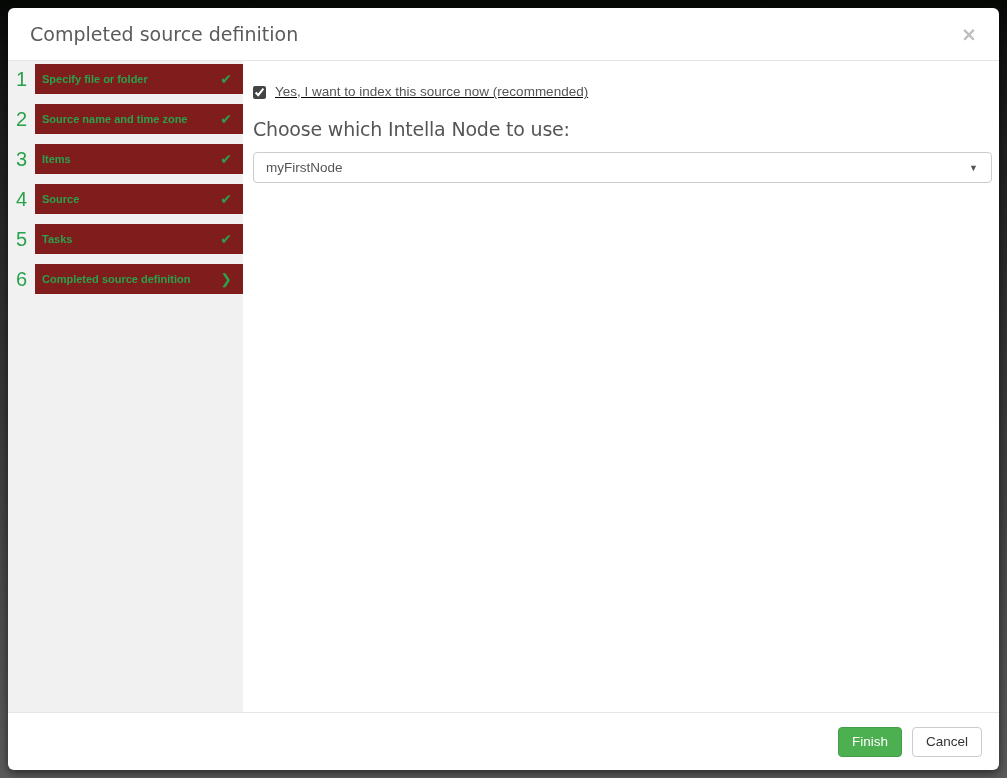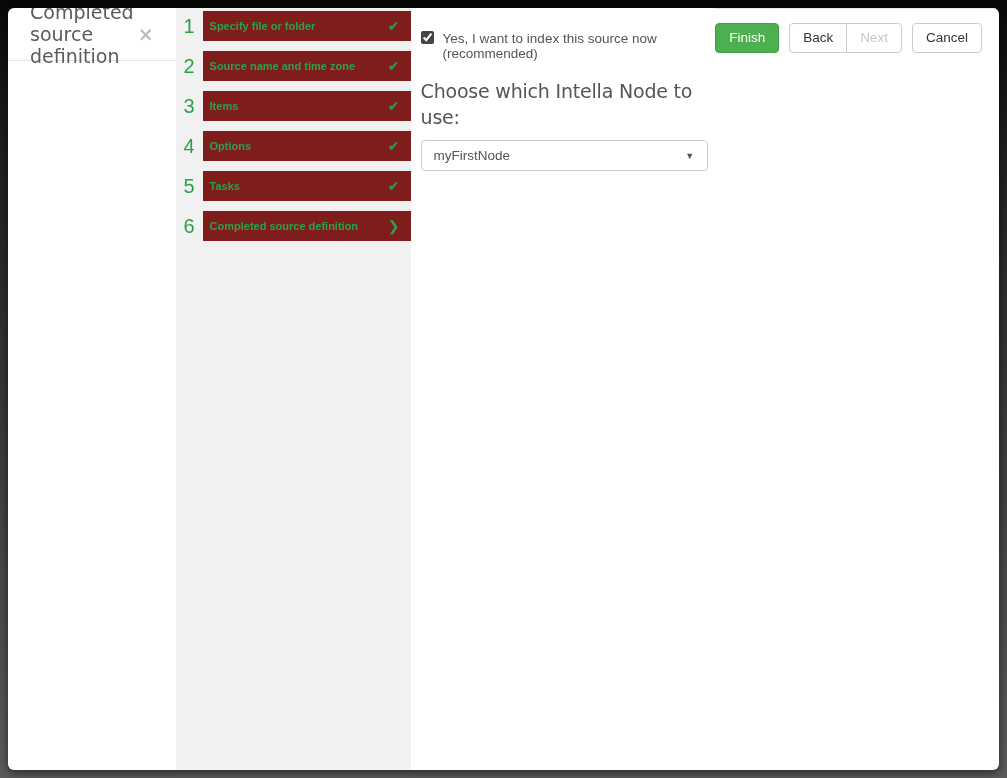--- a/index.html
+++ b/index.html
@@ -11,21 +11,21 @@
     background: linear-gradient(to bottom,
       #060806 0%, #101010 6%, #1e1e1e 18%,
       #333333 45%, #474747 72%, #5b5b5b 100%);
   }
 
   .dialog {
     position: absolute; left: 8px; top: 8px;
     width: 991px; height: 762px;
     background: #ffffff; border-radius: 6px;
     box-shadow: 0 3px 10px rgba(0,0,0,0.55);
-    display: flex; 
+    display: flex; flex-direction: column;
     overflow: hidden;
   }
 
   
   .dlg-header {
     height: 53px; flex: 0 0 53px;
     display: flex; align-items: center;
     padding: 0 18px 0 22px;
     border-bottom: 1px solid #e5e5e5;
   }
@@ -65,21 +65,21 @@
   .step-label {
     flex: 1; font-size: 11px; font-weight: bold; color: #2aa14b;
   }
   .step-icon {
     font-family: "DejaVu Sans", sans-serif;
     font-size: 14px; font-weight: bold; color: #2aa14b; line-height: 1;
   }
 
   .main { flex: 1; padding: 23px 7px 0 10px; min-width: 0; }
 
-  .checkbox-row { display: flex; align-items: flex-start; }
+  .checkbox-row { display: flex; align-items: flex-end; text-decoration: underline; }
   .checkbox-row input[type="checkbox"] {
     width: 13px; height: 13px; margin: 0 9px 0 0; accent-color: #444;
   }
   .checkbox-label { font-size: 13.5px; color: #555555; cursor: default; }
 
   .node-heading {
     margin-top: 17px;
     font-family: "DejaVu Sans", sans-serif;
     font-size: 19px; font-weight: normal;
     color: #555555; line-height: 26px;
@@ -159,21 +159,21 @@
         <div class="step-num">3</div>
         <div class="step-card">
           <div class="step-label">Items</div>
           <div class="step-icon">✔</div>
         </div>
       </div>
 
       <div class="step">
         <div class="step-num">4</div>
         <div class="step-card">
-          <div class="step-label">Options</div>
+          <div class="step-label">Source</div>
           <div class="step-icon">✔</div>
         </div>
       </div>
 
       <div class="step">
         <div class="step-num">5</div>
         <div class="step-card">
           <div class="step-label">Tasks</div>
           <div class="step-icon">✔</div>
         </div>
@@ -203,20 +203,16 @@
           <option>myFirstNode</option>
         </select>
         <span class="select-arrow">▼</span>
       </div>
 
     </div>
   </div>
 
   <div class="dlg-footer">
     <button class="btn btn-finish">Finish</button>
-    <div class="btn-group">
-      <button class="btn btn-back">Back</button>
-      <button class="btn btn-next" disabled="">Next</button>
-    </div>
     <button class="btn btn-cancel">Cancel</button>
   </div>
 
 </div>
 
 </body></html>

